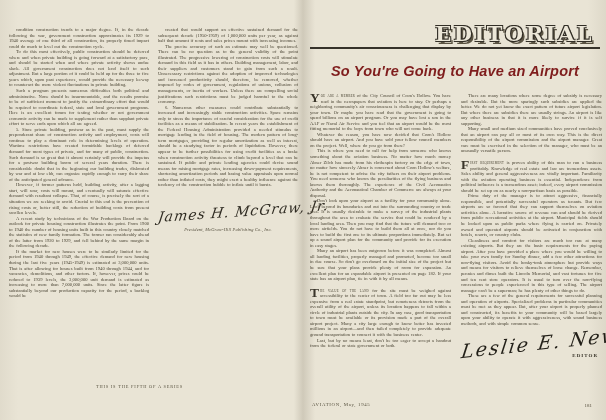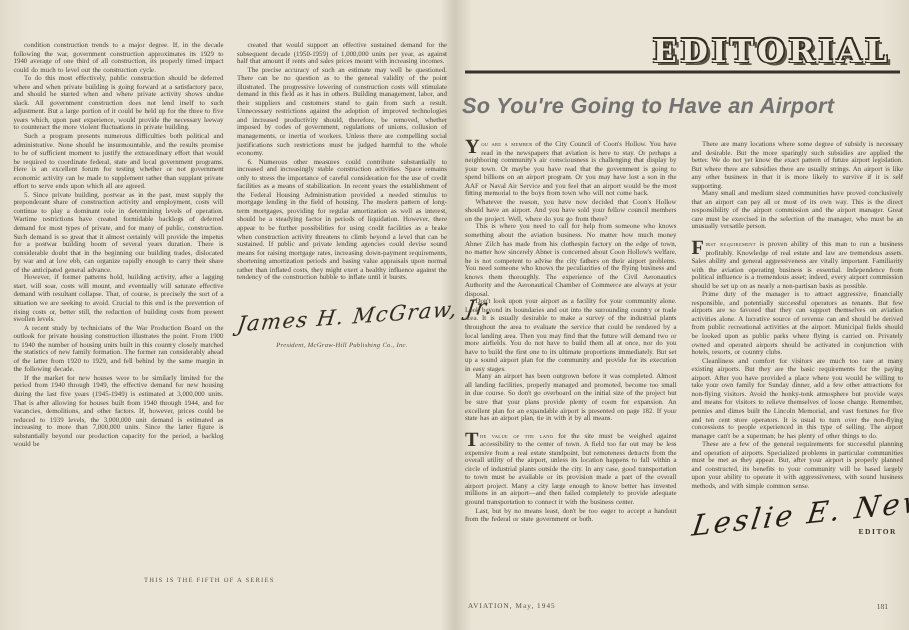--- a/index.html
+++ b/index.html
@@ -66,24 +66,24 @@
     color:#ece7d8;
     text-shadow:
       -1px -1px 0 #322e26, 1px -1px 0 #322e26,
       -1px  1px 0 #322e26, 1px  1px 0 #322e26,
        2.5px 2.5px 0 #5b5443;
     white-space:nowrap;
   }
   .head-rule{position:absolute;top:47px;left:2px;width:290px;height:2px;background:#36322a;}
   .article-title{
     position:absolute;top:63px;left:0;width:294px;
-    text-align:left;
+    text-align:center;
     font-family:"Liberation Sans",sans-serif;
     font-weight:bold;font-style:italic;
-    font-size:14.5px;letter-spacing:.2px;color:#737373;
+    font-size:14.5px;letter-spacing:.2px;color:#7f1d1d;
     white-space:nowrap;
   }
   .right-cols{position:absolute;top:93px;left:2px;gap:10px;}
   .rcol{width:141px;}
   .neville-sig-block{margin-top:4px;text-align:center;}
   .neville-sig{
     display:inline-block;
     font-family:"DejaVu Serif",serif;font-style:italic;
     font-size:19px;color:#221f18;
     transform:rotate(-6deg) skewX(-14deg);

